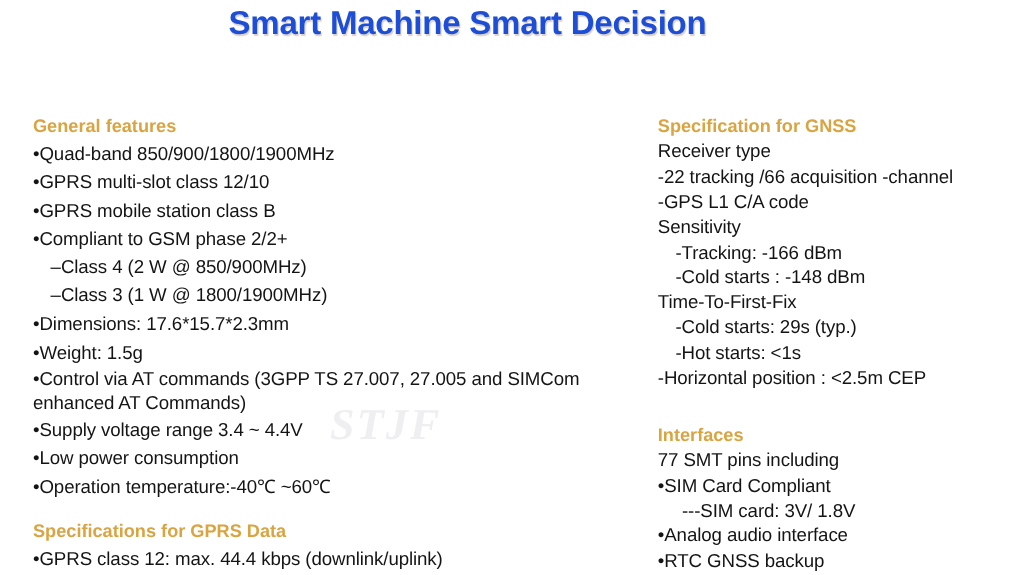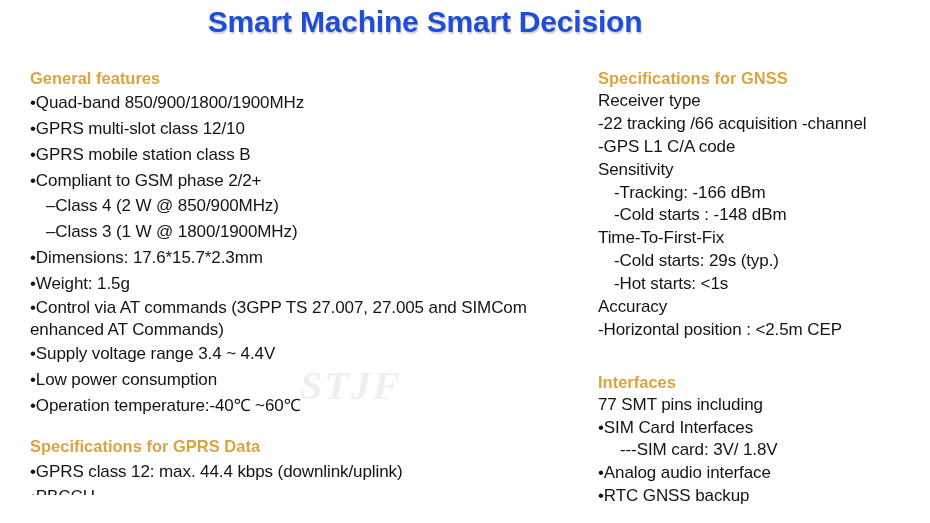--- a/index.html
+++ b/index.html
@@ -32,21 +32,21 @@
   }
 
   
   .col {
     position: absolute;
     top: 68px;
   }
   .col-left  { left: 30px;  width: 530px; }
   .col-right { left: 598px; width: 330px; }
 
-  .section { margin-bottom: 0; }
+  .section { margin-bottom: 0; margin-top: 37px; }
   .section + .section { margin-top: 18px; }
 
   .sec-heading {
     font-size: 16.5px;
     font-weight: bold;
     color: #D9A441;
     line-height: 1.28;
     margin-bottom: 1px;
     white-space: nowrap;
   }
@@ -121,40 +121,39 @@
 
     <div class="line ind-0">•GPRS class 12: max. 44.4 kbps (downlink/uplink)</div>
     <div class="line ind-0 clipped">•PBCCH</div>
   </div>
 
 </div>
 
 <div class="col col-right">
 
   <div class="section">
-    <div class="sec-heading">Specifications for GNSS</div>
+    <div class="sec-heading">Specification for GNSS</div>
 
     <div class="line ind-0">Receiver type</div>
     <div class="line ind-0">-22 tracking /66 acquisition -channel</div>
     <div class="line ind-0">-GPS L1 C/A code</div>
     <div class="line ind-0">Sensitivity</div>
     <div class="line ind-1">-Tracking: -166 dBm</div>
     <div class="line ind-1">-Cold starts : -148 dBm</div>
     <div class="line ind-0">Time-To-First-Fix</div>
     <div class="line ind-1">-Cold starts: 29s (typ.)</div>
     <div class="line ind-1">-Hot starts: &lt;1s</div>
-    <div class="line ind-0">Accuracy</div>
     <div class="line ind-0">-Horizontal position : &lt;2.5m CEP</div>
   </div>
 
   <div class="section" style="margin-top:30px;">
     <div class="sec-heading">Interfaces</div>
 
     <div class="line ind-0">77 SMT pins including</div>
-    <div class="line ind-0">•SIM Card Interfaces</div>
+    <div class="line ind-0">•SIM Card Compliant</div>
     <div class="line ind-2">---SIM card: 3V/ 1.8V</div>
     <div class="line ind-0">•Analog audio interface</div>
     <div class="line ind-0">•RTC GNSS backup</div>
   </div>
 
 </div>
 
 <div class="watermark">STJF</div>
 
 </body></html>

